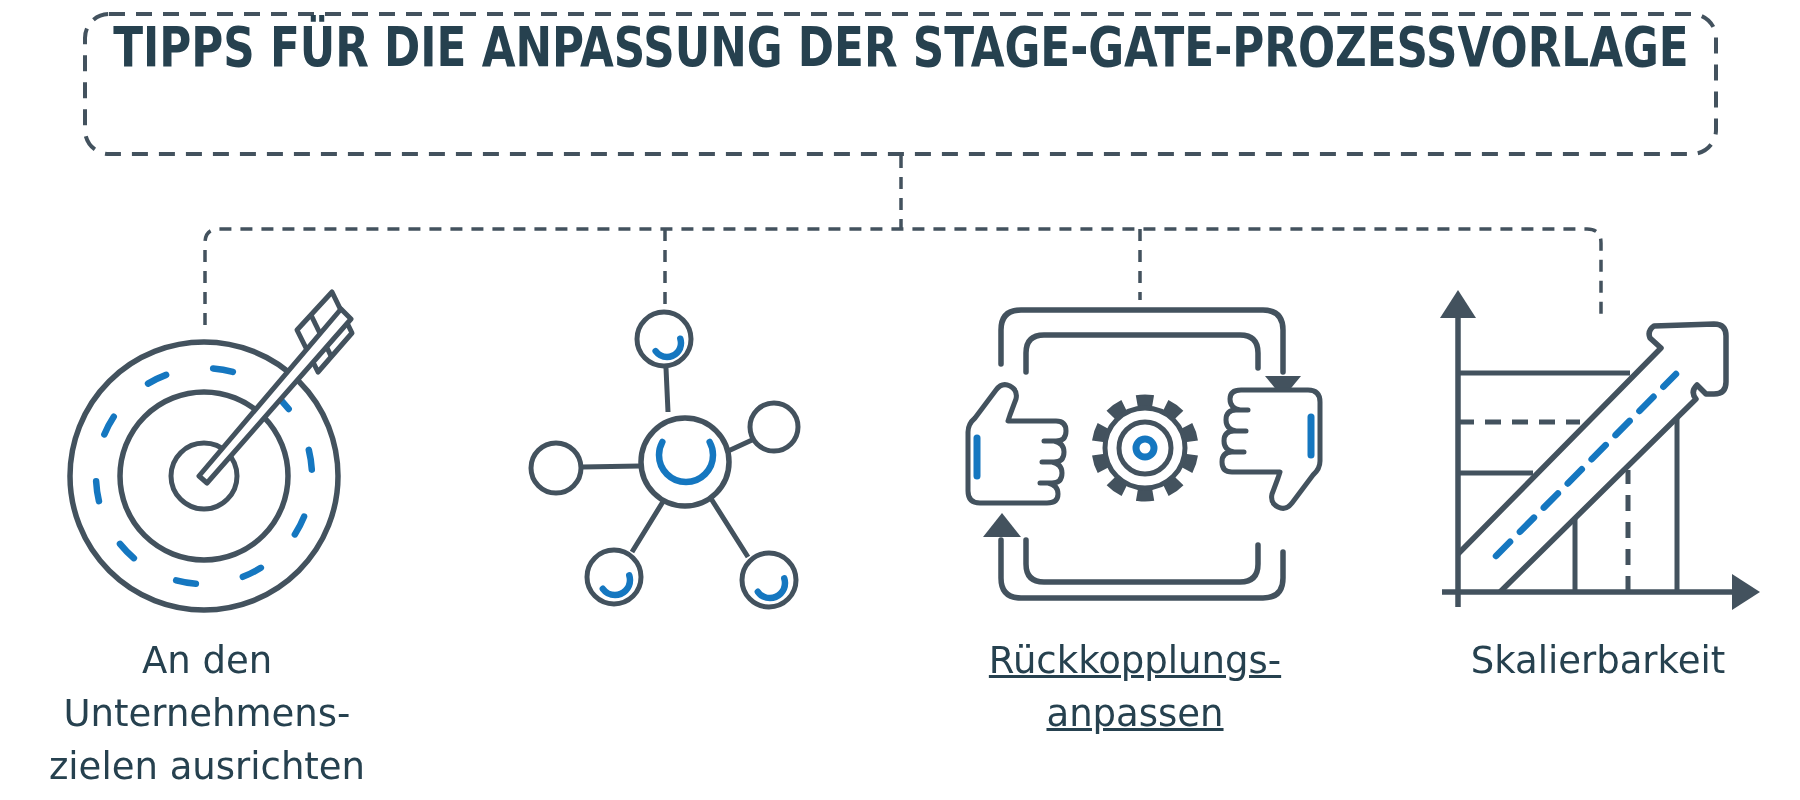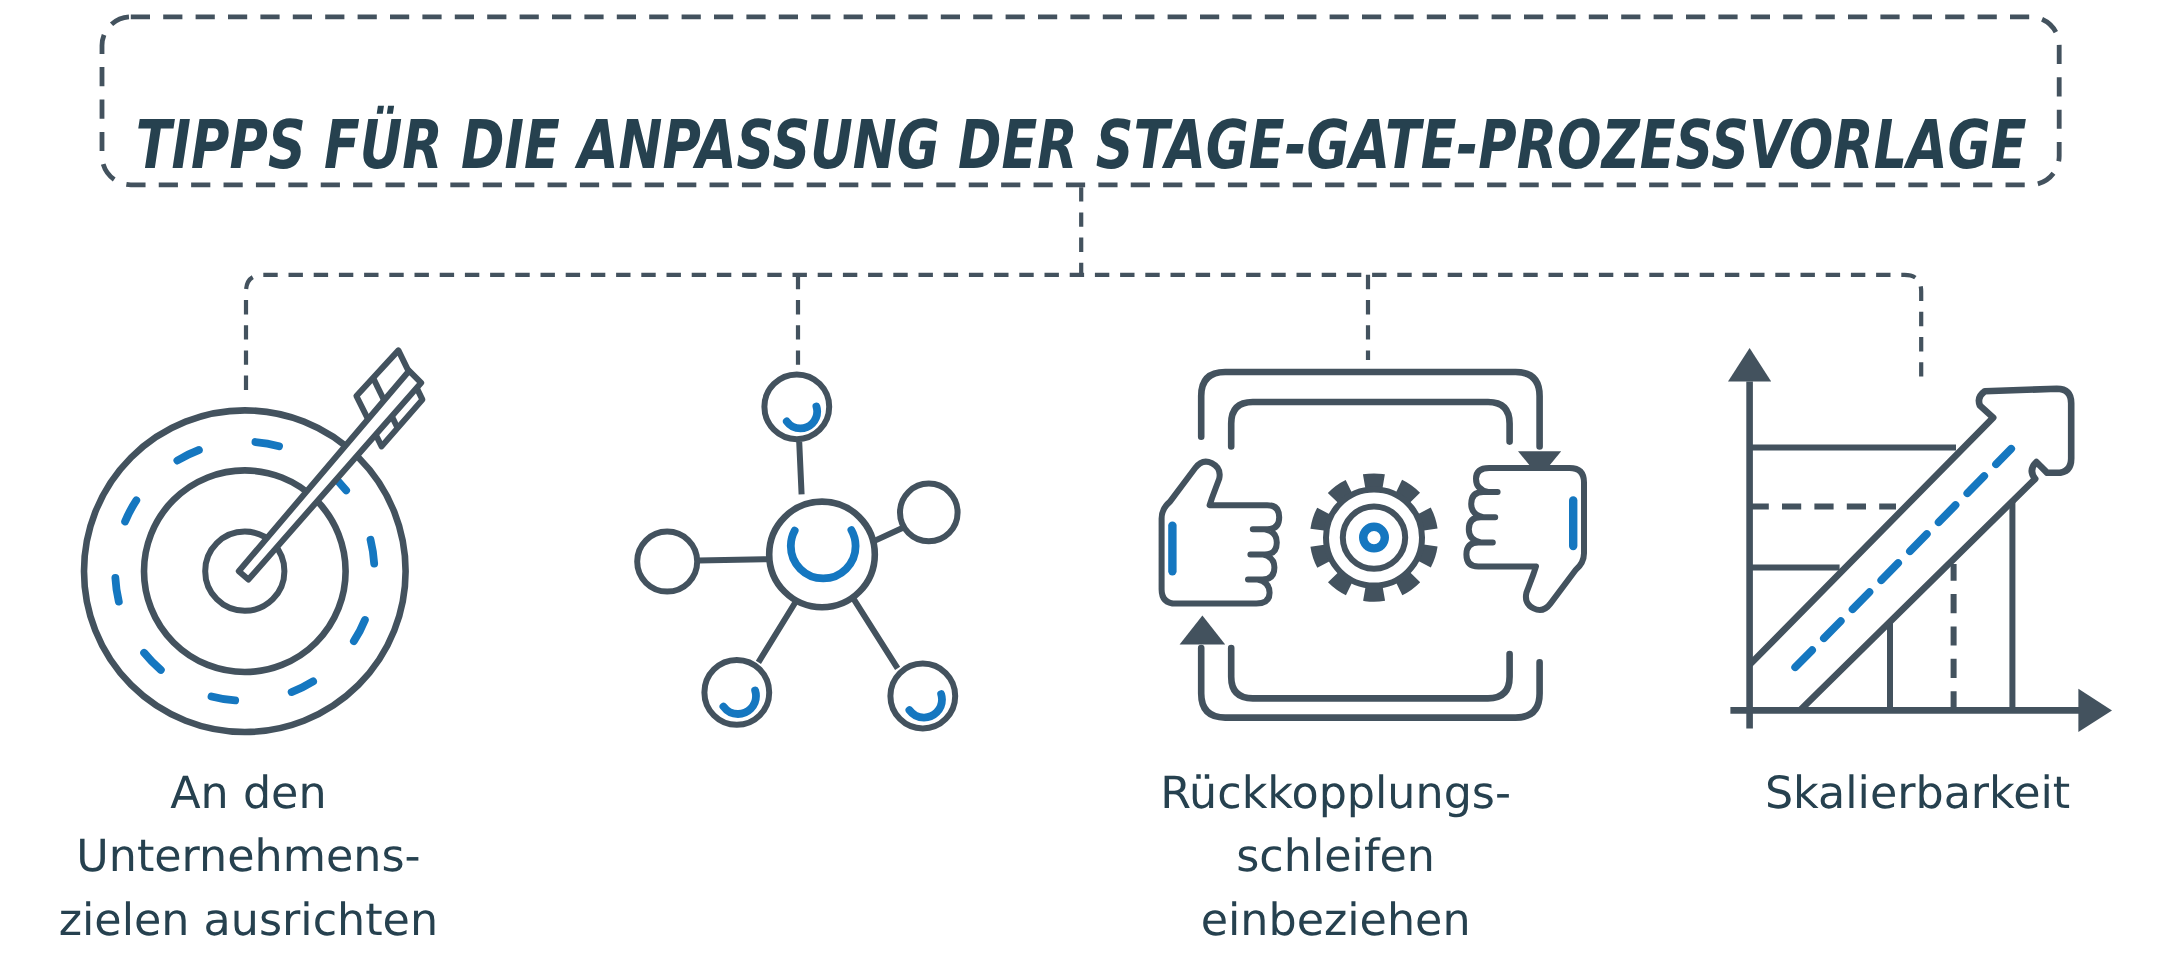--- a/index.html
+++ b/index.html
@@ -22,40 +22,40 @@
   .s  {stroke:var(--slate);fill:none;stroke-width:5;}
   .s55{stroke:var(--slate);fill:none;stroke-width:5.5;}
   .sw {stroke:var(--slate);fill:#fff;stroke-width:5;stroke-linejoin:round;}
   .fillslate{fill:var(--slate);stroke:none;}
   .bluearc{stroke:var(--blue);fill:none;stroke-width:6.5;stroke-linecap:round;}
   .dashcon{stroke:var(--slate);fill:none;stroke-width:3.5;stroke-dasharray:12 9;}
   .round{stroke-linecap:round;}
 
   .title-box-text{
     position:absolute;left:85px;top:14px;width:1631px;height:140px;
-    display:flex;align-items:flex-end;justify-content:center;font-style:italic;
+    display:flex;align-items:flex-start;justify-content:center;
   }
   .title-box-text span{
     display:inline-block;
     white-space:nowrap;
     transform:scaleX(0.78);
     transform-origin:center;
     font-size:56px;font-weight:bold;letter-spacing:0px;
     color:var(--ink);
   }
   .caption{
     position:absolute;top:634px;width:460px;
     text-align:center;
     font-size:37px;line-height:53px;font-weight:normal;
     color:var(--ink);
   }
   .caption span{display:block;}
   .cap-1{left:-23px;}   
   .cap-2{left:435px;}   
-  .cap-3{left:883px;}   
+  .cap-3{left:905px;text-decoration:underline;}   
   .cap-4{left:1368px;}  
 </style>
 </head>
 <body>
 
 <div class="stage">
 
   <svg viewBox="0 0 1800 800" width="1800" height="800">
 
     <rect x="85" y="14" width="1631" height="140" rx="24" class="s" style="stroke-width:4;stroke-dasharray:16 11"></rect>
@@ -155,20 +155,19 @@
     <span>TIPPS FÜR DIE ANPASSUNG DER STAGE-GATE-PROZESSVORLAGE</span>
   </div>
 
   <div class="caption cap-1">
     <span>An den</span>
     <span>Unternehmens-</span>
     <span>zielen ausrichten</span>
   </div>
   <div class="caption cap-3">
     <span>Rückkopplungs-</span>
-    <span>schleifen</span>
-    <span>einbeziehen</span>
+    <span>anpassen</span>
   </div>
   <div class="caption cap-4">
     <span>Skalierbarkeit</span>
   </div>
 
 </div>
 
 </body></html>

